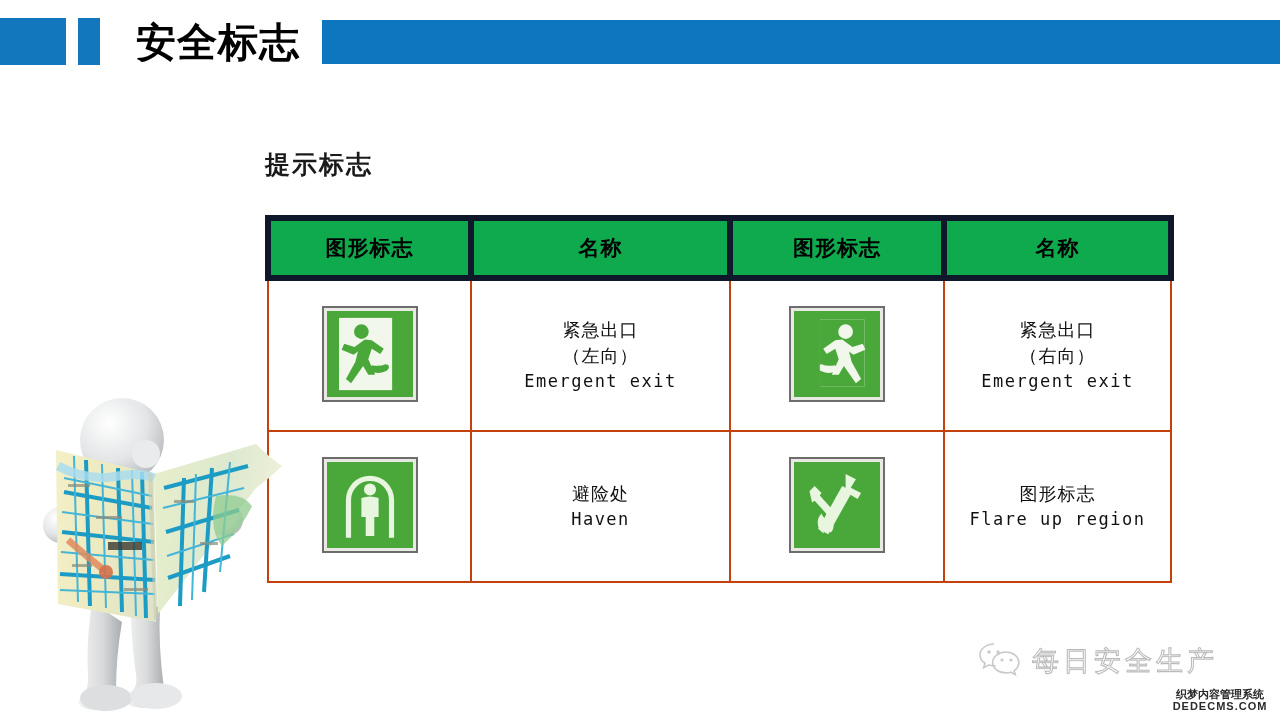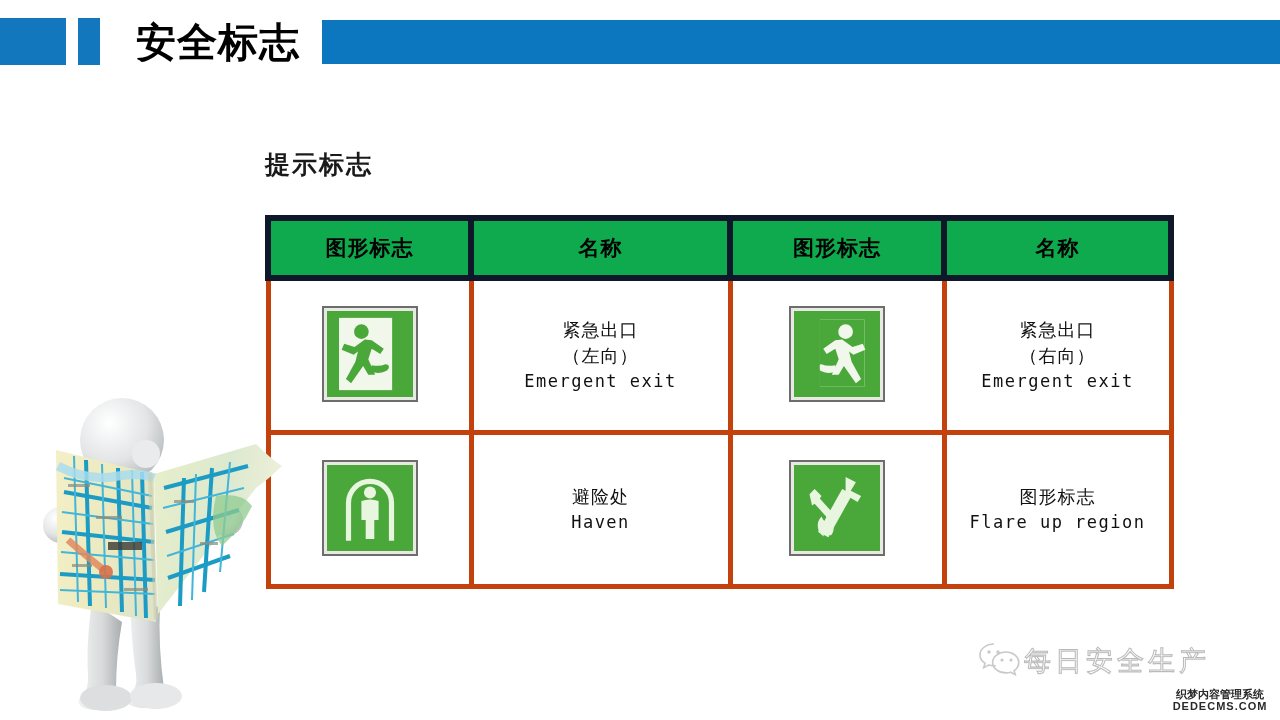--- a/index.html
+++ b/index.html
@@ -82,21 +82,21 @@
     color: #000000;
     font-size: 21px;
     font-weight: bold;
     letter-spacing: 1px;
     height: 52px;
     border: 6px solid #0f172a;
     text-align: center;
     vertical-align: middle;
   }
   .sign-table tbody td {
-    border: 5px solid #c2410c;
+    border: 2px solid #c2410c;
     height: 147px;
     text-align: center;
     vertical-align: middle;
     background: #ffffff;
   }
   .sign-table tbody td.icon-cell { padding: 0; }
 
   .name-cn {
     font-size: 18px;
     color: #111111;
@@ -132,21 +132,21 @@
   }
   .mascot svg { display: block; width: 100%; height: 100%; }
 
   
   .wm-wechat {
     position: absolute;
     left: 978px; top: 638px;
     width: 240px; height: 46px;
     display: flex;
     align-items: center;
-    gap: 2px;
+    gap: 10px;
   }
   .wm-wechat-text {
     font-size: 27px;
     letter-spacing: 4px;
     color: #ffffff;
     -webkit-text-stroke: 1px #b9b9b9;
     text-shadow: 0 1px 0 #e4e4e4;
     font-weight: normal;
     white-space: nowrap;
   }

